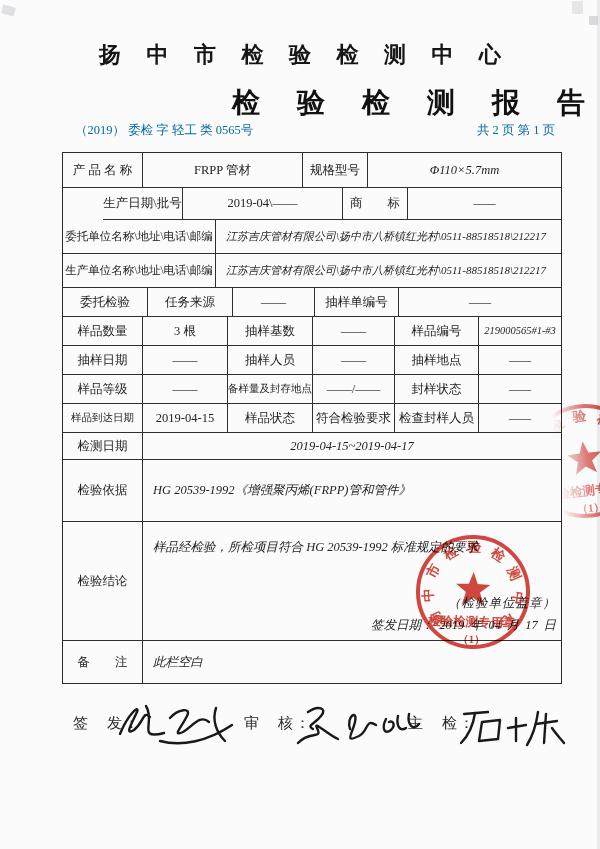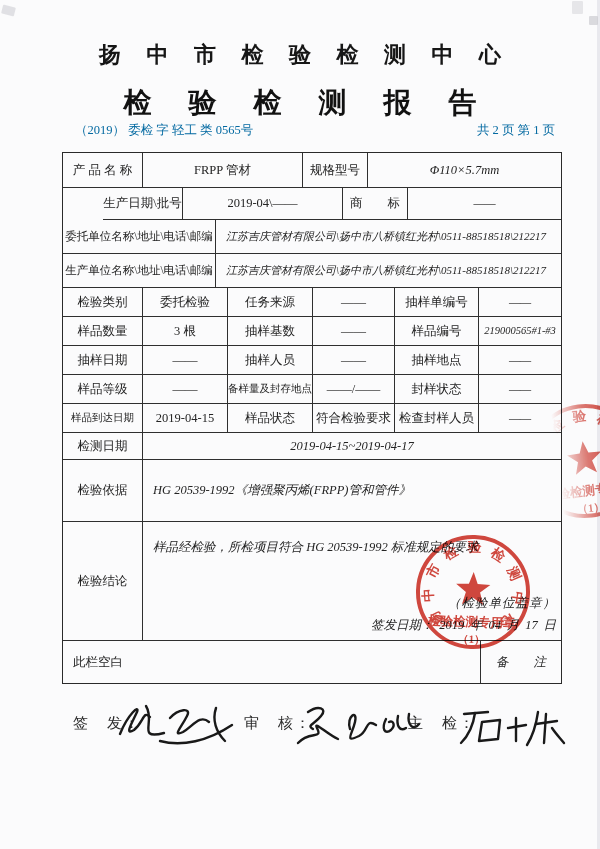--- a/index.html
+++ b/index.html
@@ -9,21 +9,21 @@
     font-family:"Liberation Serif","DejaVu Serif",serif;
   }
   .page{position:absolute;inset:0;}
   
   .org-title{
     position:absolute;top:40px;left:0;right:0;text-align:center;
     font-size:22px;font-weight:bold;letter-spacing:10px;color:#161616;
     text-indent:10px;
   }
   .report-title{
-    position:absolute;top:84px;left:0;right:0;text-align:center;
+    position:absolute;top:84px;left:0;right:0;text-align:right;
     font-size:28px;font-weight:bold;letter-spacing:15px;color:#111;
     text-indent:15px;
   }
   .ref-line{
     position:absolute;top:122px;left:75px;right:45px;
     display:flex;justify-content:space-between;
     font-size:12.5px;color:#0369a1;
   }
   
   .report-table{
@@ -118,21 +118,20 @@
       <div class="tcell w153 addr-label">委托单位名称\地址\电话\邮编</div>
       <div class="tcell grow left addr">江苏吉庆管材有限公司\扬中市八桥镇红光村\0511-88518518\212217</div>
     </div>
 
     <div class="trow h34">
       <div class="tcell w153 addr-label">生产单位名称\地址\电话\邮编</div>
       <div class="tcell grow left addr">江苏吉庆管材有限公司\扬中市八桥镇红光村\0511-88518518\212217</div>
     </div>
 
     <div class="trow h29">
-      <div class="tcell w80">检验类别</div>
       <div class="tcell w85">委托检验</div>
       <div class="tcell w85">任务来源</div>
       <div class="tcell w82">——</div>
       <div class="tcell w84">抽样单编号</div>
       <div class="tcell grow">——</div>
     </div>
 
     <div class="trow h29">
       <div class="tcell w80">样品数量</div>
       <div class="tcell w85">3 根</div>
@@ -190,22 +189,22 @@
           <span>年</span>
           <span>04</span>
           <span>月</span>
           <span>17</span>
           <span>日</span>
         </span>
       </div>
     </div>
 
     <div class="trow h42">
+      <div class="tcell w80">备　　注</div>
       <div class="tcell grow left">此栏空白</div>
-      <div class="tcell w80">备　　注</div>
     </div>
 
   </div>
 
   <div class="stamp" id="stamp1"><svg viewBox="0 0 140 140" width="140" height="140">
         <circle cx="70" cy="70" r="55" fill="none" stroke="#ce3429" stroke-width="4"></circle>
         <text x="34.53951608769751" y="97.70476638965462" fill="#ce3429" font-size="13.5" font-weight="bold" text-anchor="middle" dominant-baseline="central" transform="rotate(-128 34.53951608769751 97.70476638965462)">扬</text>
         <text x="25.246514708427696" y="74.7037808470444" fill="#ce3429" font-size="13.5" font-weight="bold" text-anchor="middle" dominant-baseline="central" transform="rotate(-96 25.246514708427696 74.7037808470444)">中</text>
         <text x="29.554267916537484" y="50.27329839449152" fill="#ce3429" font-size="13.5" font-weight="bold" text-anchor="middle" dominant-baseline="central" transform="rotate(-64 29.554267916537484 50.27329839449152)">市</text>
         <text x="46.153633109505776" y="31.83783567296083" fill="#ce3429" font-size="13.5" font-weight="bold" text-anchor="middle" dominant-baseline="central" transform="rotate(-32 46.153633109505776 31.83783567296083)">检</text>

